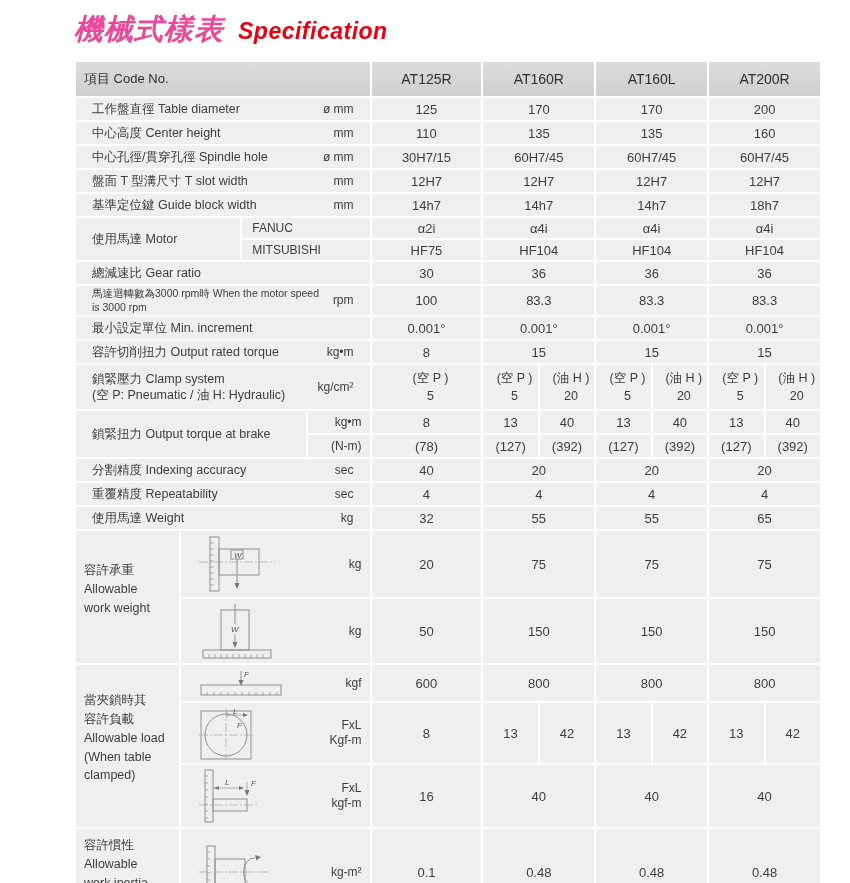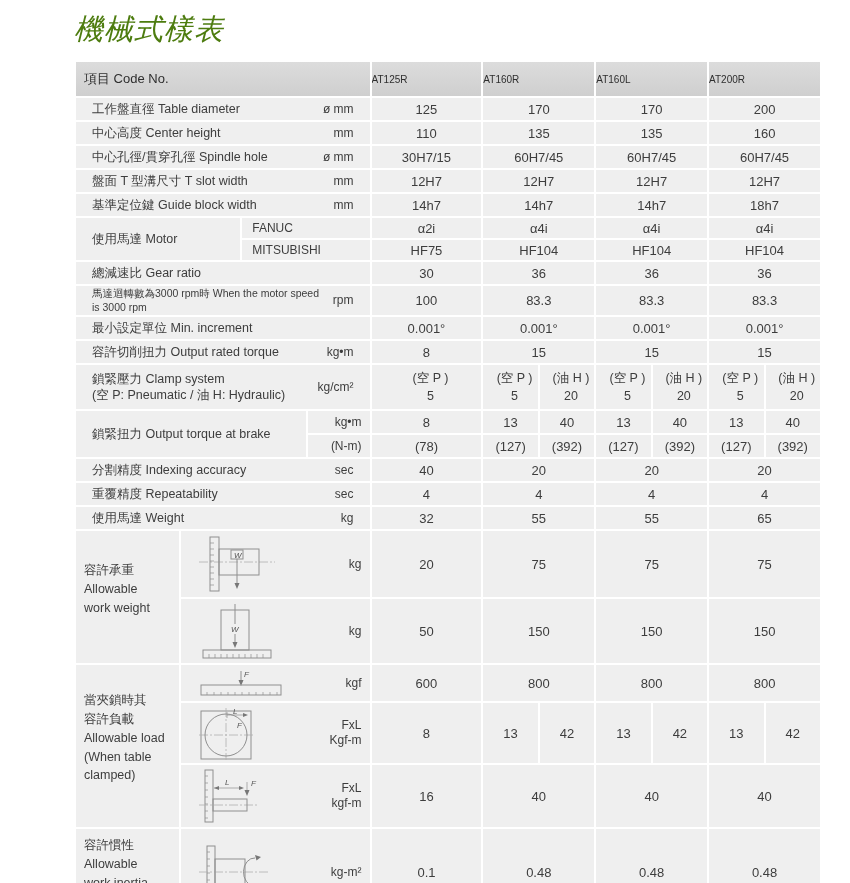--- a/index.html
+++ b/index.html
@@ -1,26 +1,26 @@
 <!DOCTYPE html>
 <html><head>
 <meta charset="utf-8">
 <style>
   html,body{margin:0;padding:0;background:#fff;}
   body{width:850px;height:883px;font-family:"Liberation Sans",sans-serif;color:#3d3d3d;overflow:hidden;}
   .page{padding:8px 28px 0 74px;}
   .title-row{display:flex;align-items:baseline;gap:14px;margin:2px 0 10px 0;}
-  .title-cjk{font-size:29px;font-weight:normal;font-style:italic;color:#4d7c0f;letter-spacing:1px;}
+  .title-cjk{font-size:29px;font-weight:bold;font-style:italic;color:#ec4899;letter-spacing:1px;}
   .title-en{font-size:23px;font-weight:bold;font-style:italic;color:#e60012;letter-spacing:0.5px;}
 
   table.spec{border-collapse:separate;border-spacing:2px;table-layout:fixed;width:748px;border-bottom:3px solid #9b9b9b;}
   td{background:#efefef;font-size:13px;vertical-align:middle;padding:0 0;overflow:hidden;}
   tr.hd td{background:linear-gradient(180deg,#dcdcdc,#cfcfcf);}
   .hdr-item{text-align:left;padding-left:8px;font-size:13px;color:#2e2e2e;}
-  .hdr-model{font-size:10px;color:#2e2e2e;}
+  .hdr-model{text-align:center;font-size:14px;color:#2e2e2e;}
 
   .lbl{text-align:left;padding:1px 16px;}
   .lu{display:flex;justify-content:space-between;align-items:center;width:100%;}
   .l{white-space:pre-line;font-size:12.5px;line-height:1.3;}
   .u{white-space:pre-line;font-size:12px;text-align:right;padding-left:4px;line-height:1.25;}
   .val{text-align:center;font-size:13px;}
   .sub{text-align:left;padding-left:10px;font-size:12px;}
   .unitcell{text-align:right;padding-right:8px;font-size:12px;}
   .seclbl{white-space:pre-line;text-align:left;padding:4px 4px 20px 8px;line-height:1.5;font-size:12.5px;vertical-align:middle;}
   .diag{padding:0;}
@@ -45,20 +45,21 @@
   svg .cl{fill:none;stroke:#b0b0b0;stroke-width:0.8;stroke-dasharray:9 2 2 2;}
   svg .ah{fill:#777;stroke:none;}
   svg text{fill:#555;font-size:8px;font-style:italic;font-family:"Liberation Sans",sans-serif;}
 </style>
 </head>
 <body>
 
 <div class="page">
   <div class="title-row">
     <span class="title-cjk">機械式樣表</span>
+    <span class="title-en">Specification</span>
   </div>
 
   <table class="spec">
     <colgroup>
       <col style="width:100px">
         <col style="width:58px">
         <col style="width:62px">
         <col style="width:60px">
       <col style="width:52px">
         <col style="width:53px">

